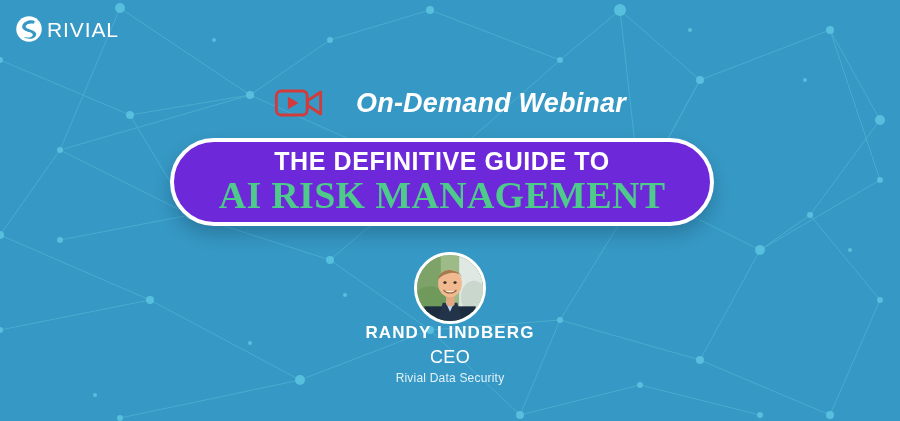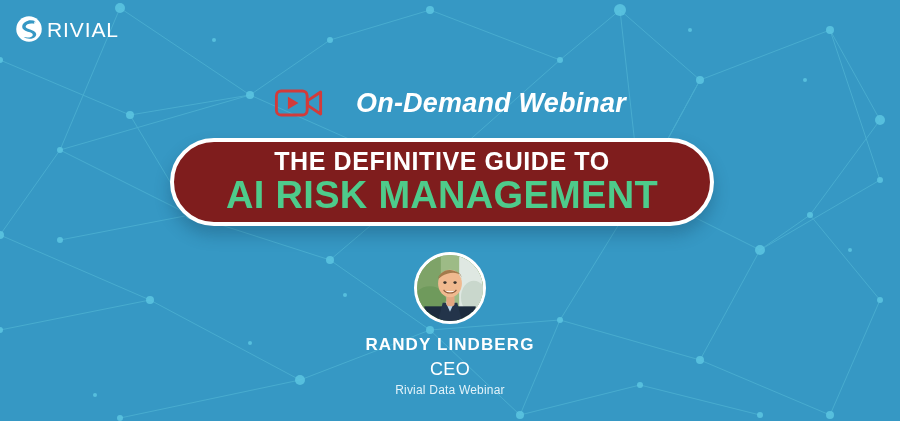--- a/index.html
+++ b/index.html
@@ -85,21 +85,21 @@
     position: absolute;
     left: 170px;
     top: 138px;
     width: 544px;
     height: 88px;
     z-index: 5;
   }
   .pill {
     position: absolute;
     inset: 0;
-    background: #7f1d1d;
+    background: #6d28d9;
     border: 4px solid #ffffff;
     border-radius: 48px;
     box-sizing: border-box;
     box-shadow: 0 9px 16px rgba(14, 52, 76, 0.28);
     display: flex;
     flex-direction: column;
     align-items: center;
     justify-content: center;
     gap: 1px;
   }
@@ -111,20 +111,21 @@
     line-height: 1.05;
     white-space: nowrap;
   }
   .title-line2 {
     color: #4ecb8b;
     font-size: 38px;
     font-weight: bold;
     letter-spacing: 0.3px;
     line-height: 1.08;
     white-space: nowrap;
+    font-family: Liberation Serif, serif;
   }
 
   
   .speaker {
     position: absolute;
     left: 0;
     top: 252px;
     width: 900px;
     display: flex;
     flex-direction: column;
@@ -140,21 +141,20 @@
     overflow: hidden;
     position: relative;
     background: #8fae7a;
   }
   .avatar svg {
     display: block;
     width: 100%;
     height: 100%;
   }
   .speaker-name {
-    margin-top: 12px;
     color: #ffffff;
     font-size: 17px;
     font-weight: bold;
     letter-spacing: 1.1px;
     line-height: 1.1;
   }
   .speaker-role {
     margin-top: 5px;
     color: #ffffff;
     font-size: 18px;
@@ -301,16 +301,16 @@
           <path d="M23.5 26 C25 19 31 16 36.5 16.5 C44 17 49 21 49 27 L48 22 C44.5 19.5 39 18.5 33 20.5 C28.5 22 25.5 24 23.5 26 Z" fill="#a37a4c"></path>
           <ellipse cx="30.5" cy="30" rx="1.8" ry="1.5" fill="#39322c"></ellipse>
           <ellipse cx="41.5" cy="30" rx="1.8" ry="1.5" fill="#39322c"></ellipse>
           <path d="M29 38.5 C32 41.5 40 41.5 43 38.5 C40 40 32 40 29 38.5 Z" fill="#ffffff"></path>
           <path d="M29 38 C32 42.5 40 42.5 43 38" fill="none" stroke="#8c5c3d" stroke-width="1.2"></path>
         </g>
       </svg>
     </div>
     <div class="speaker-name">RANDY LINDBERG</div>
     <div class="speaker-role">CEO</div>
-    <div class="speaker-org">Rivial Data Webinar</div>
+    <div class="speaker-org">Rivial Data Security</div>
   </div>
 
 </div>
 
 </body></html>

